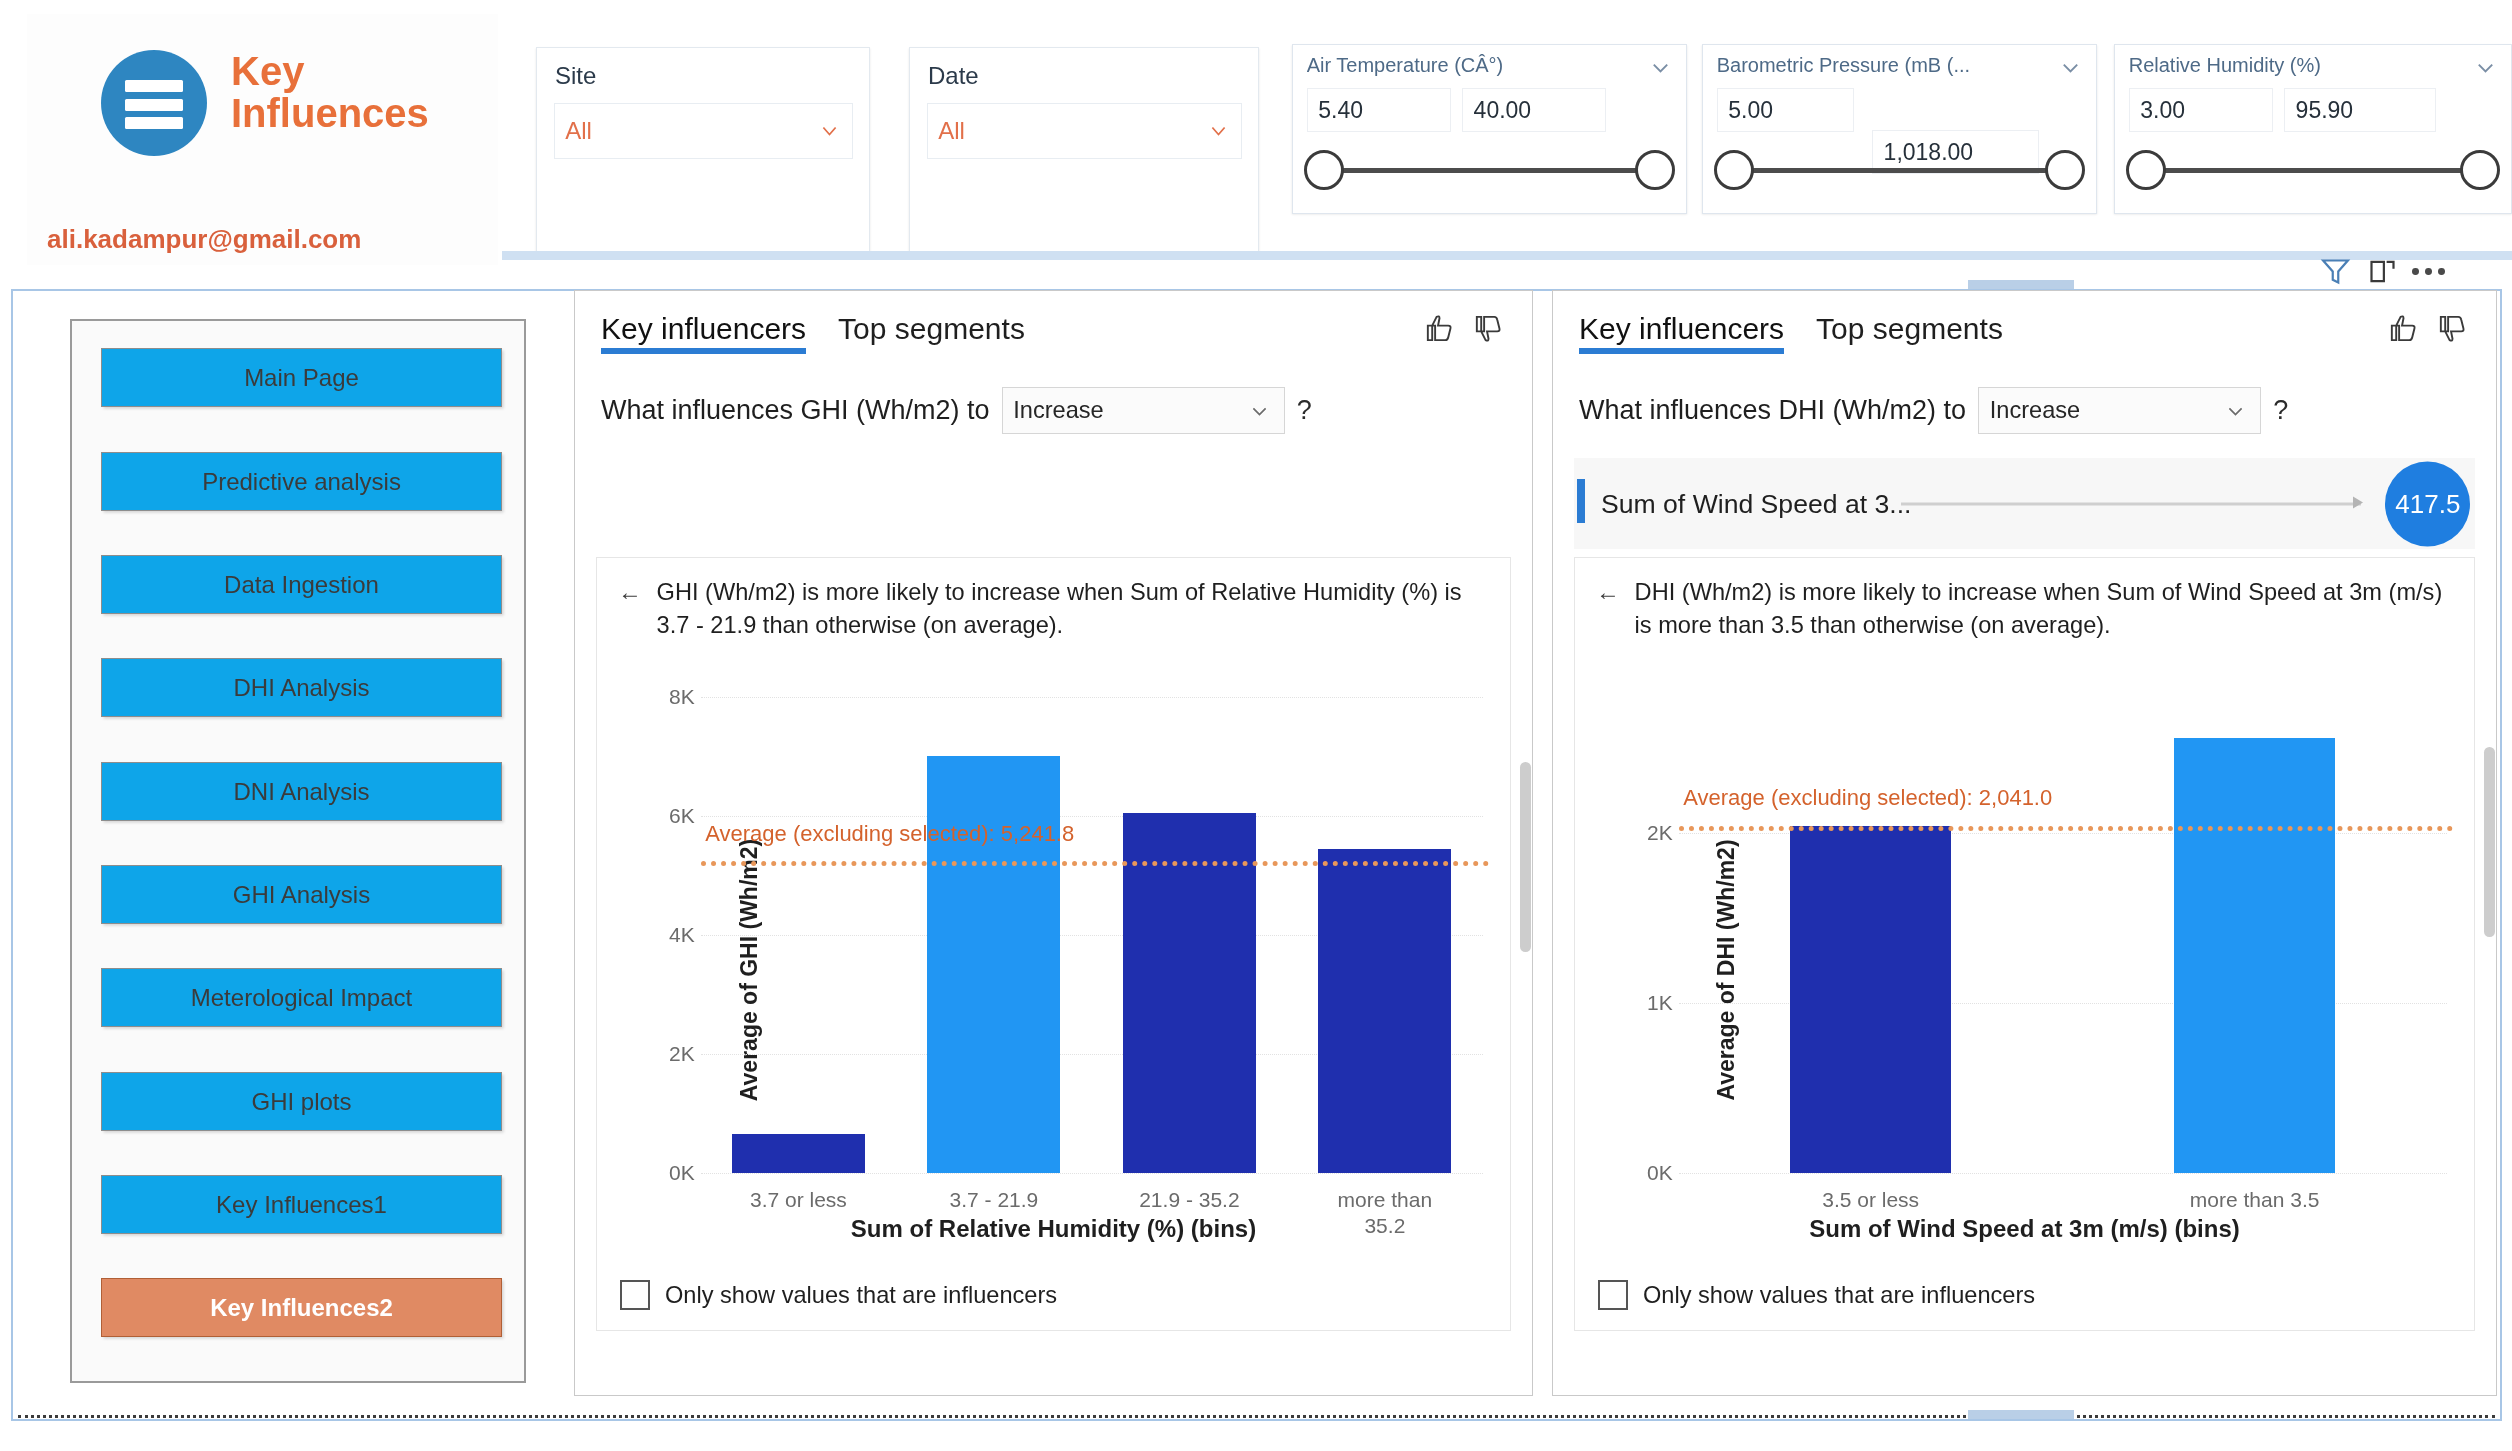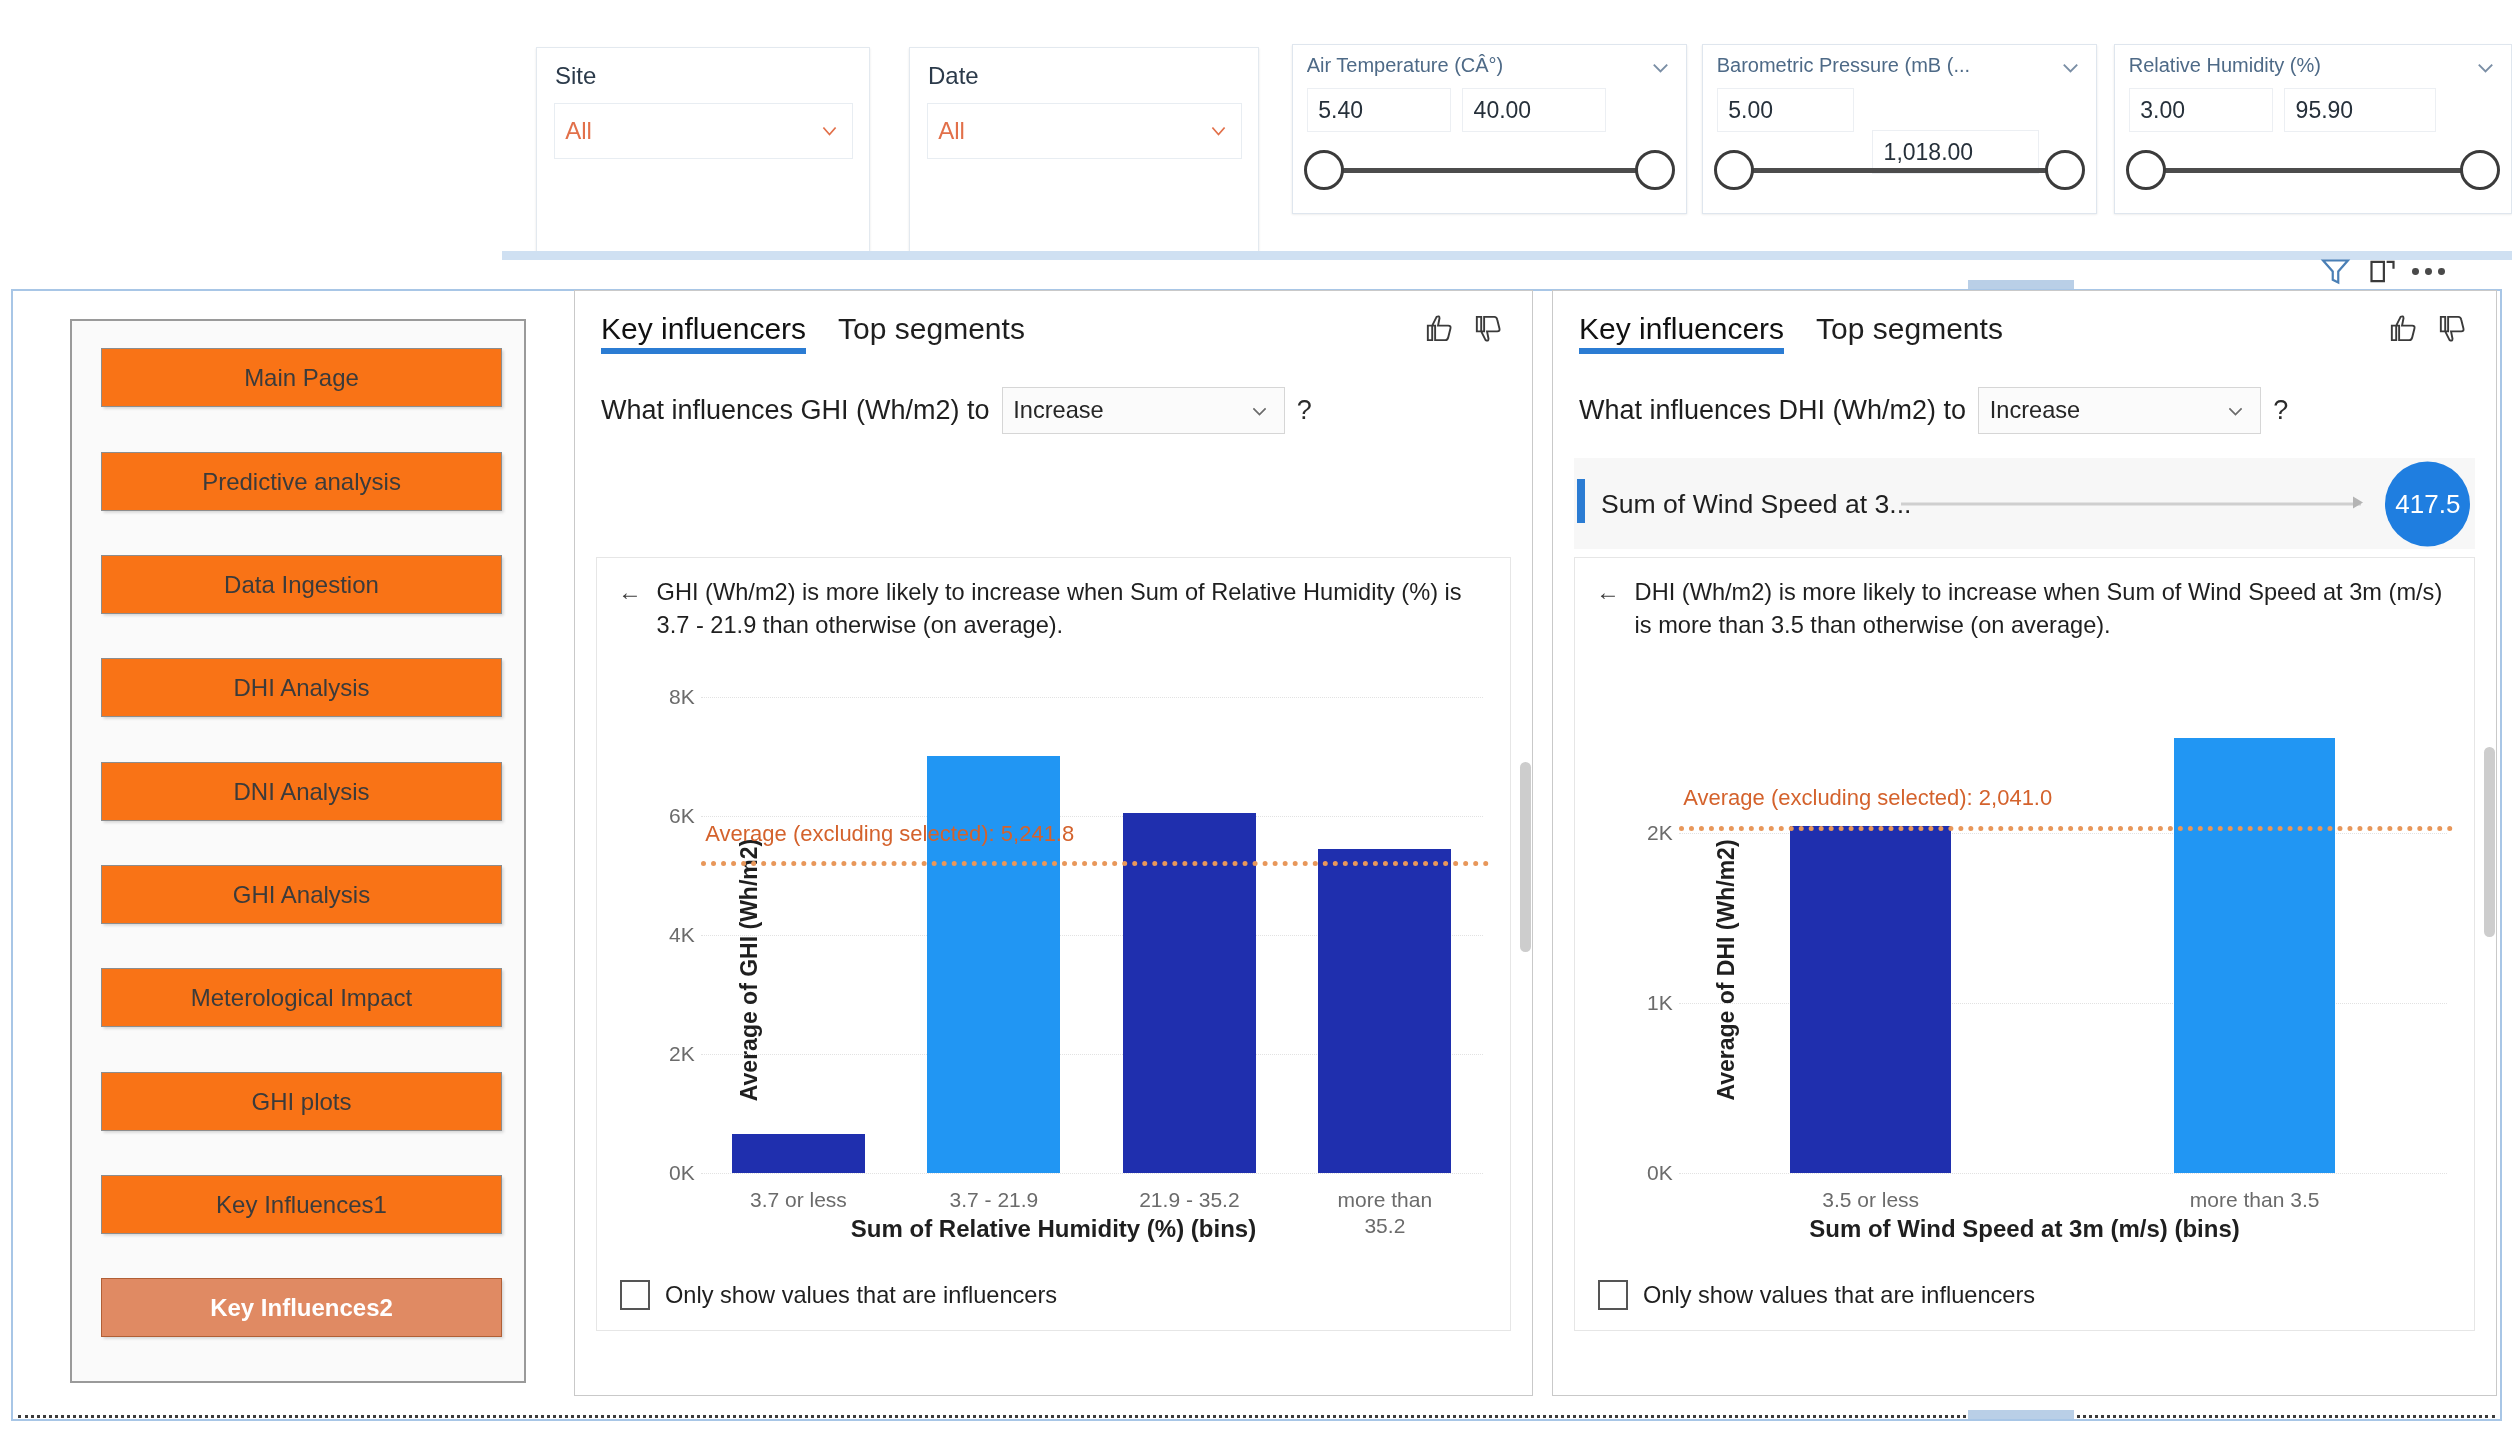--- a/index.html
+++ b/index.html
@@ -114,21 +114,21 @@
     border-top:3px dotted #3a3a3a;
   }
 
   
   #sidebar {
     position:absolute; left:70px; top:319px; width:456px; height:1064px;
     background:#fafafa; border:2.3px solid #9a9a9a;
   }
   .nav-btn {
     position:absolute; left:29px; width:401px; height:59px;
-    background:#f97316; border:1.5px solid #8d8d8d;
+    background:#0ea5e9; border:1.5px solid #8d8d8d;
     box-shadow:1.5px 2.3px 3px rgba(0,0,0,.16);
     display:flex; align-items:center; justify-content:center;
     font-size:24px; color:#3b3b3b;
   }
   .nav-btn.active {
     background:#e08a63; border-color:#b05f36; color:#ffffff; font-weight:bold;
   }
 
   
   .ki-panel {
@@ -257,20 +257,32 @@
   }
   .canvas-scroll-tab {
     position:absolute; width:106px; height:9px; background:#b9cfe7;
   }
 </style>
 </head>
 <body>
 
 <div id="top-bar">
 
+  <div id="brand">
+    <div id="brand-logo">
+      <span class="logo-bar" style="top:30px"></span>
+      <span class="logo-bar" style="top:49px"></span>
+      <span class="logo-bar" style="top:67px"></span>
+    </div>
+    <div id="brand-title">
+      <div>Key</div>
+      <div>Influences</div>
+    </div>
+    <div id="brand-email">ali.kadampur@gmail.com</div>
+  </div>
 
   <div class="slicer-card" style="left:536px; width:334px; height:207px;">
     <div class="slicer-title">Site</div>
     <div class="dropdown-box" style="width:299px;">
       <span class="dropdown-value">All</span>
       <span class="dropdown-caret">
         <svg viewBox="0 0 24 24">
             <path d="M5 8 L12 16 L19 8" fill="none" stroke="#e2704a" stroke-width="2"></path>
           </svg>
       </span>

